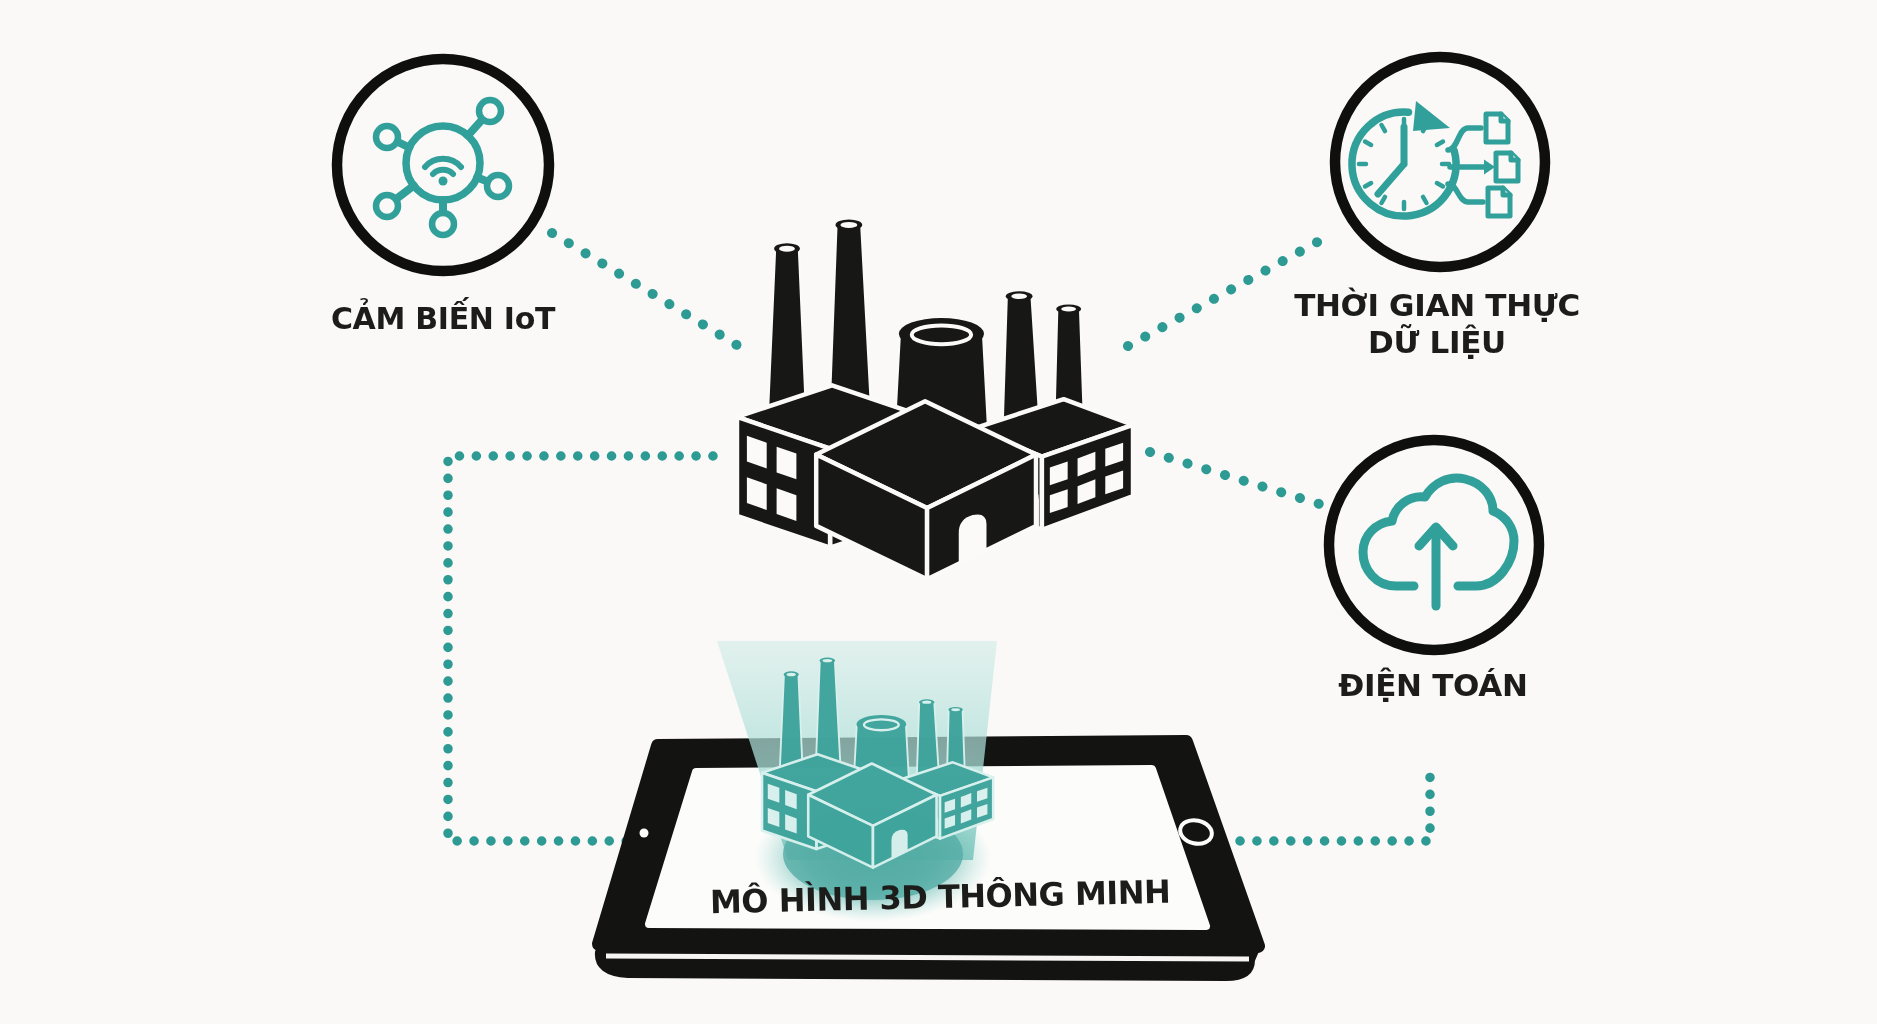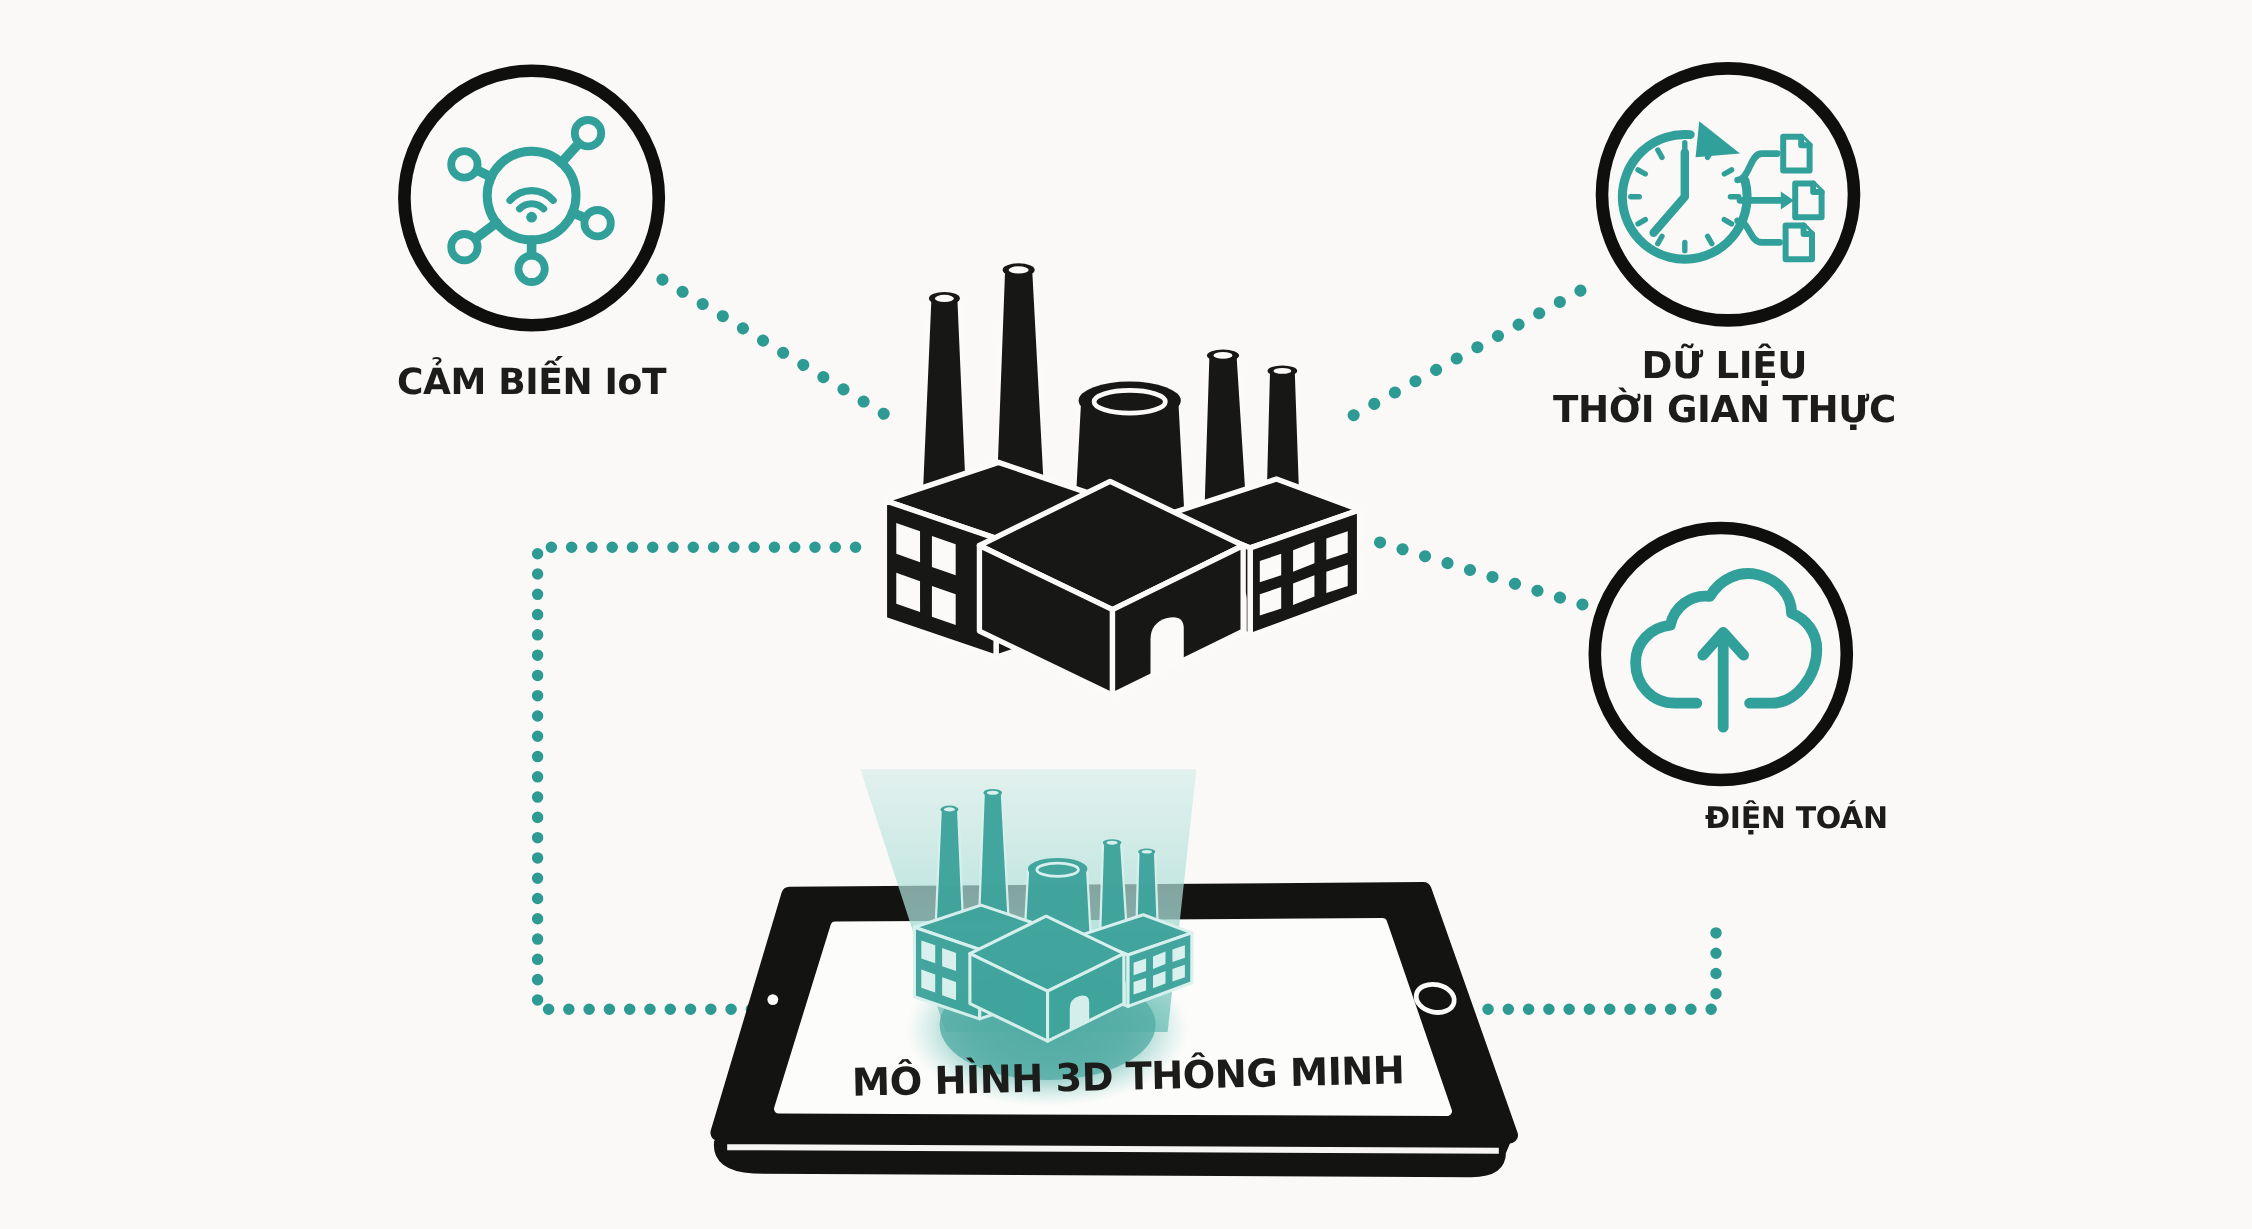--- a/index.html
+++ b/index.html
@@ -33,21 +33,21 @@
     position: absolute;
     color: #1c1c1a;
     font-weight: bold;
     text-align: center;
     letter-spacing: -0.3px;
     line-height: 1.18;
     white-space: nowrap;
   }
   #label-iot      { left: 263px; top: 301px; width: 360px; font-size: 30px; text-align: center; }
   #label-realtime { left: 1247px; top: 287px; width: 380px; font-size: 31px; }
-  #label-cloud    { left: 1307px; top: 667px; width: 380px; font-size: 25px; }
+  #label-cloud    { left: 1243px; top: 667px; width: 380px; font-size: 31px; }
   #label-model    { left: 710px;  top: 879px; width: 460px; font-size: 32px;
                     transform: rotate(-1.3deg); letter-spacing: -0.5px; }
 </style>
 </head>
 <body>
 
 <div id="canvas">
 
   <svg id="scene" viewBox="0 0 1877 1024" width="1877" height="1024">
     <defs>
@@ -194,22 +194,22 @@
                C1482,483 1493,496 1493,511 C1506,516 1514,528 1514,541
                C1514,562 1498,586 1476,586 H1458" stroke-width="9"></path>
       <path d="M1436,606 V530" stroke-width="9"></path>
       <path d="M1419,546 L1436,527 L1453,546" stroke-width="9"></path>
     </g>
   </svg>
 
   <div id="label-iot" class="label">CẢM BIẾN IoT</div>
 
   <div id="label-realtime" class="label">
+    <div>THỜI GIAN THỰC</div>
     <div>DỮ LIỆU</div>
-    <div>THỜI GIAN THỰC</div>
   </div>
 
   <div id="label-cloud" class="label">
     <div>ĐIỆN TOÁN</div>
   </div>
 
   <div id="label-model" class="label">MÔ HÌNH 3D THÔNG MINH</div>
 </div>
 
 </body></html>

